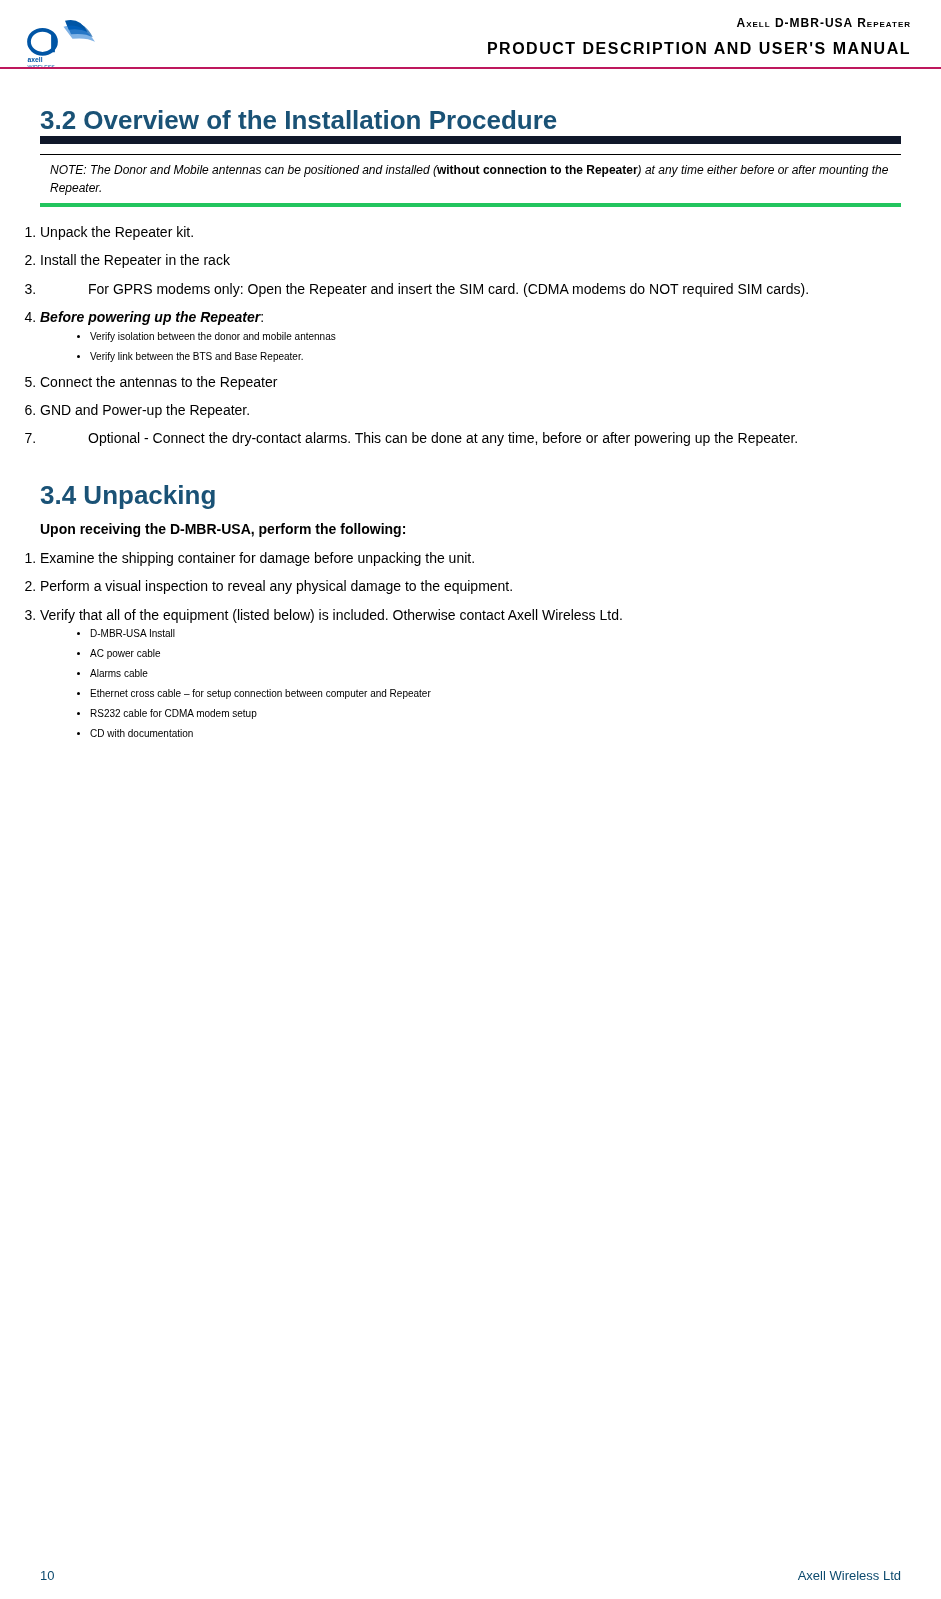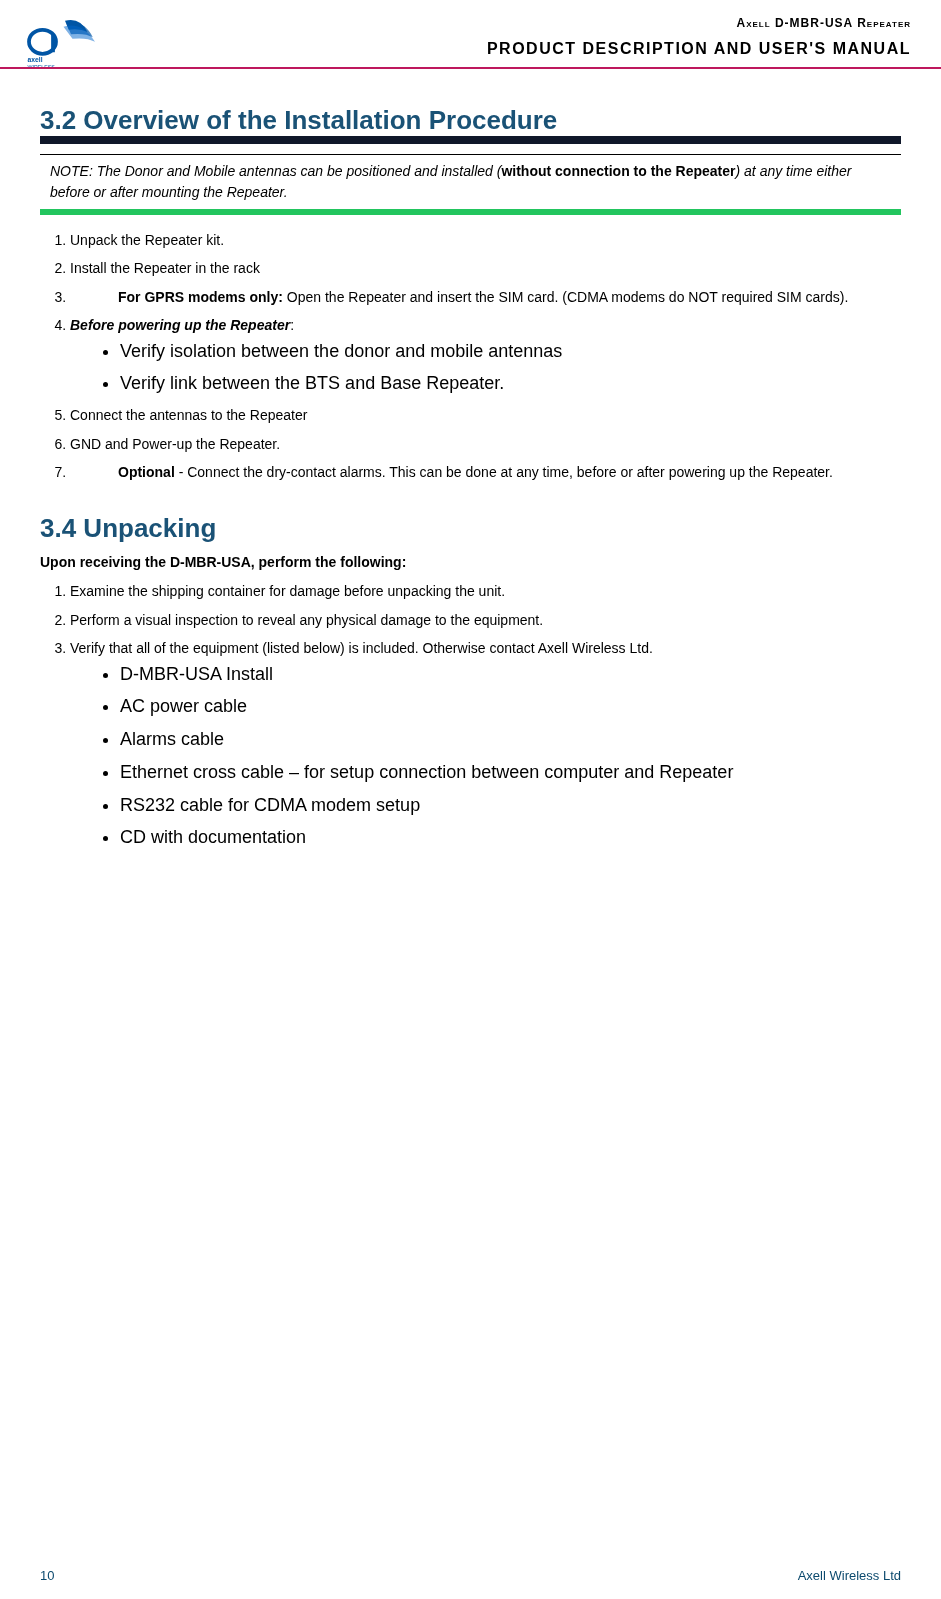--- a/index.html
+++ b/index.html
@@ -75,55 +75,54 @@
       font-weight: bold;
       color: #1a5276;
       border-bottom: none;
       margin-bottom: 10px;
       margin-top: 30px;
     }
 
     
     .note-box {
       border-top: 1px solid #000;
-      border-bottom: 6px solid #22c55e;
+      border-bottom: 4px solid #22c55e;
       padding: 6px 10px;
       margin-bottom: 14px;
       font-style: italic;
-      font-size: 14px;
+      font-size: 12px;
       line-height: 1.5;
     }
     .note-box .bold {
       font-weight: bold;
       font-style: normal;
     }
 
     
     ol.main-list {
-      margin-left: 30px;
       margin-bottom: 10px;
     }
     ol.main-list > li {
       margin-bottom: 6px;
       line-height: 1.6;
       font-size: 14px;
     }
-    ol.main-list > li .bold { font-weight: bold; padding-left: 48px; }
+    ol.main-list > li .bold { font-weight: normal; padding-left: 48px; }
     ol.main-list > li .bold-italic { font-weight: bold; font-style: italic; }
 
     
     ul.bullet-list {
       margin-left: 50px;
       margin-bottom: 6px;
       list-style-type: disc;
     }
     ul.bullet-list > li {
       margin-bottom: 4px;
       line-height: 1.6;
-      font-size: 18px;
+      font-size: 10px;
     }
 
     
     ul.section-bullet {
       margin-left: 30px;
       list-style-type: disc;
       margin-bottom: 10px;
     }
     ul.section-bullet > li {
       margin-bottom: 4px;

